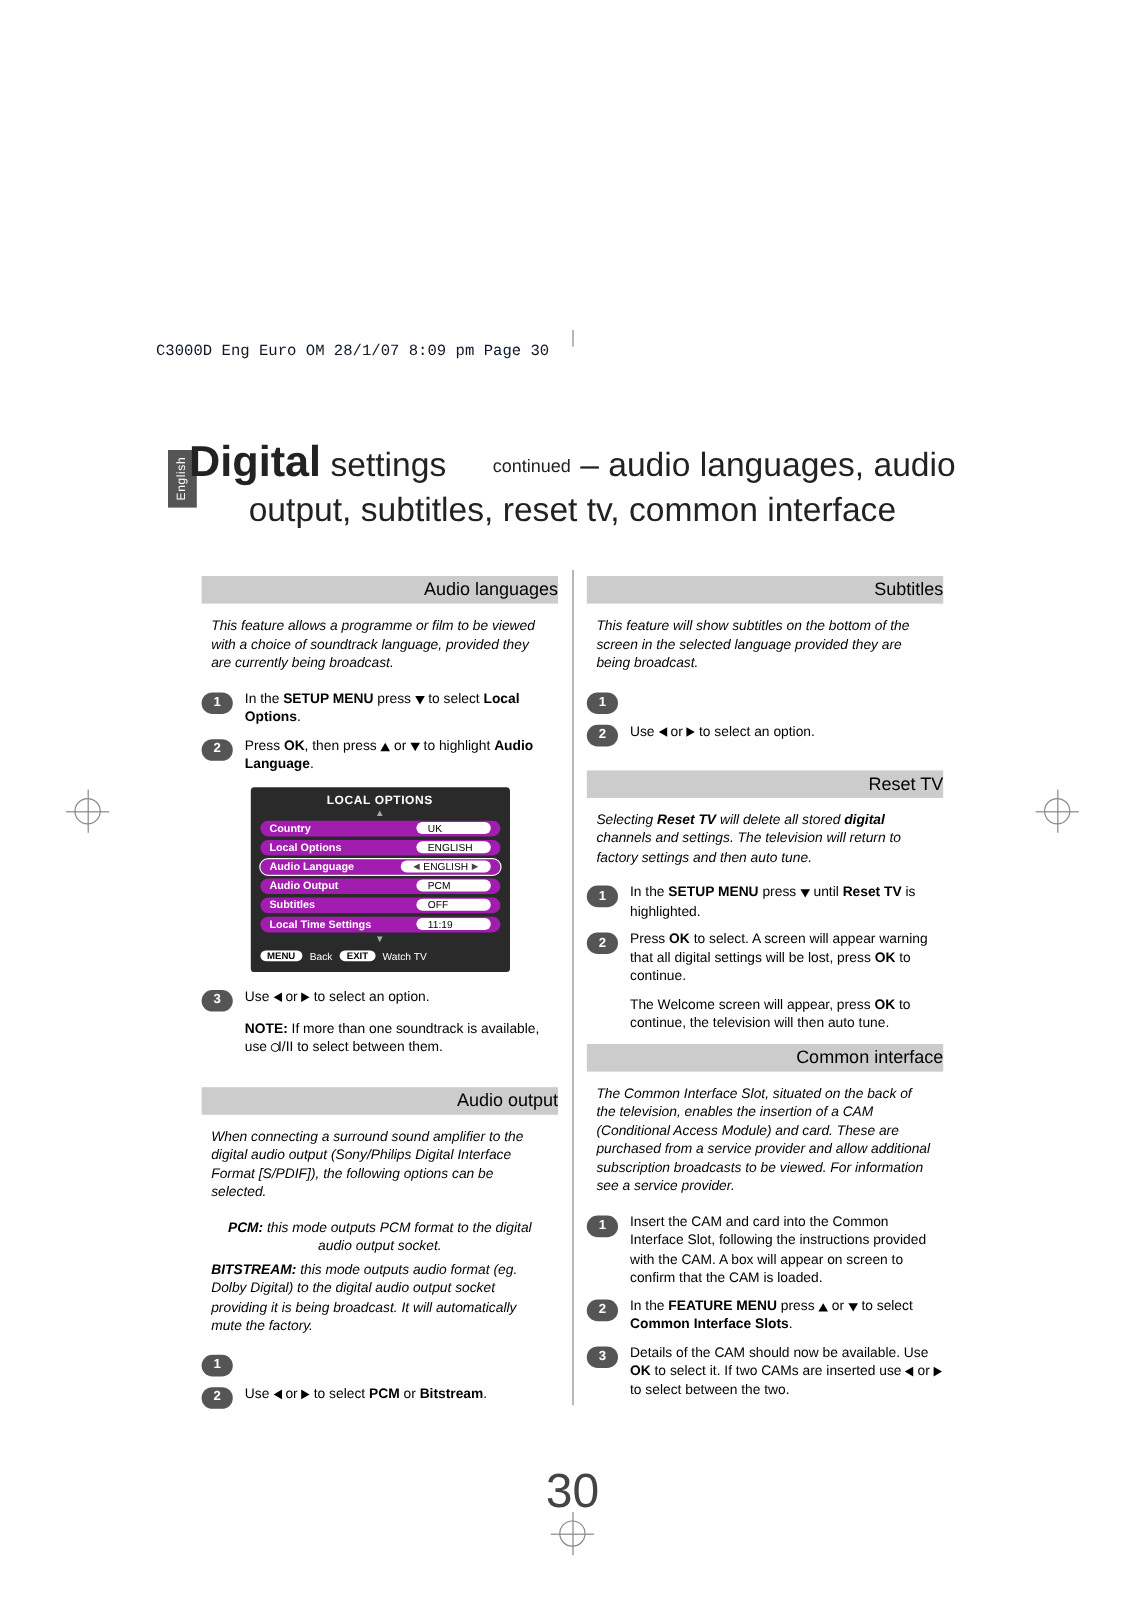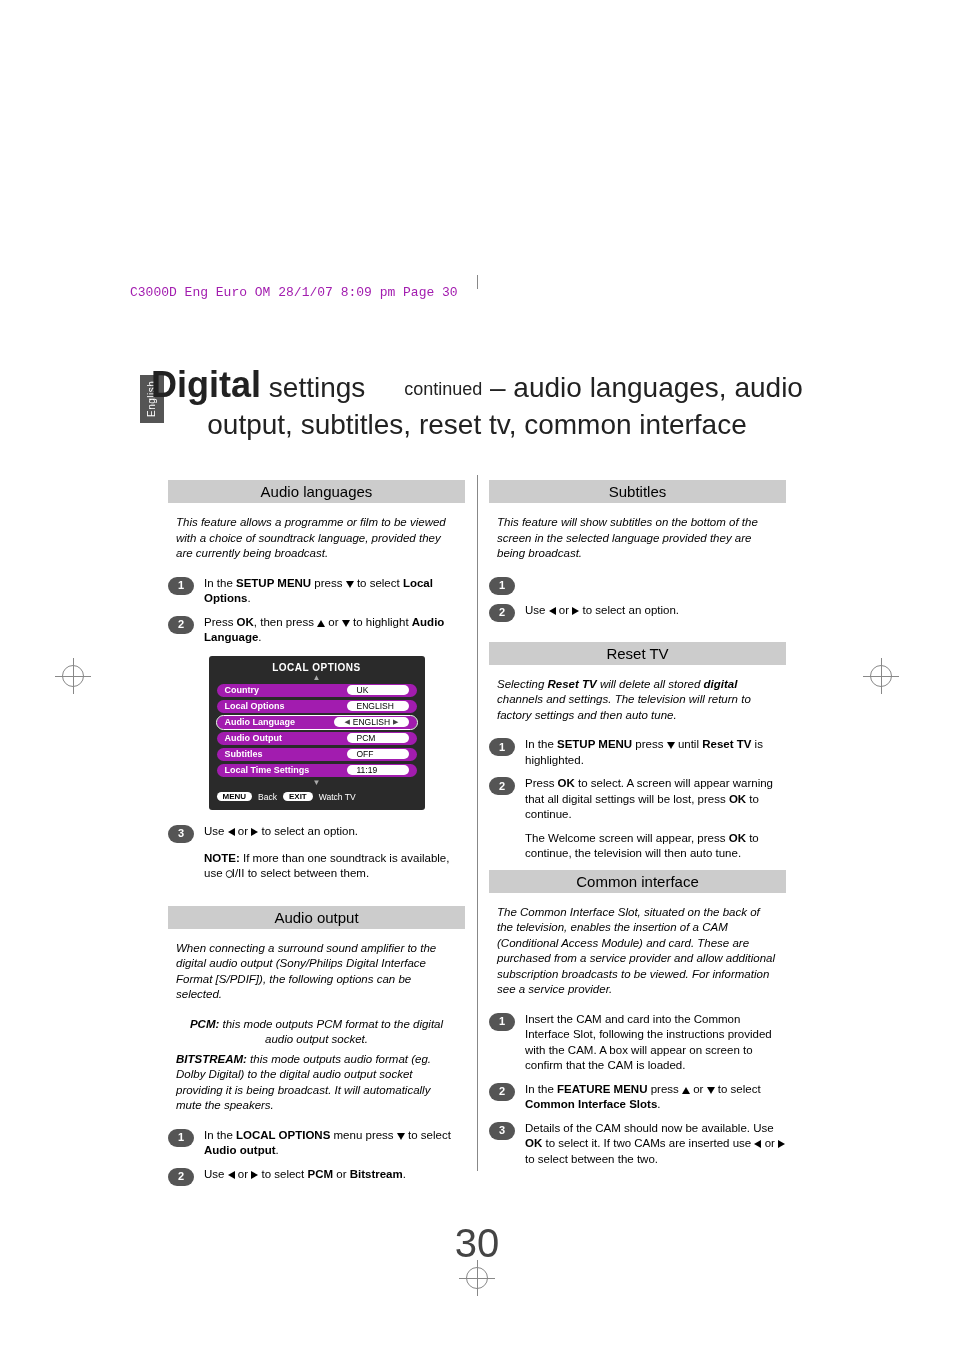--- a/index.html
+++ b/index.html
@@ -15,21 +15,21 @@
     width: 954px;
     height: 1351px;
     box-sizing: border-box;
   }
   .header-line {
     position: absolute;
     top: 285px;
     left: 130px;
     font-family: "Courier New", monospace;
     font-size: 13px;
-    color: #a21caf;
+    color: #0f172a;
   }
   .side-tab {
     position: absolute;
     left: 140px;
     top: 375px;
     width: 24px;
     height: 48px;
     background: #555;
     color: #fff;
     font-size: 10px;
@@ -48,21 +48,21 @@
     font-size: 28px;
     font-weight: normal;
     line-height: 1.25;
     color: #222;
   }
   .title .digital {
     font-weight: 900;
     font-size: 36px;
   }
   .title .continued {
-    font-size: 18px;
+    font-size: 15px;
     vertical-align: middle;
     margin-left: 31px;
   }
   .columns {
     position: absolute;
     top: 470px;
     left: 168px;
     right: 168px;
     display: flex;
     gap: 24px;
@@ -74,21 +74,21 @@
   .vr {
     position: absolute;
     top: 475px;
     bottom: 180px;
     left: 50%;
     width: 1px;
     background: #888;
   }
   .section-head {
     background: #ccc;
-    text-align: center;
+    text-align: right;
     font-size: 15px;
     padding: 3px 0;
     margin: 10px 0 12px 0;
   }
   .intro {
     font-style: italic;
     font-size: 11.5px;
     margin: 0 8px 14px 8px;
     line-height: 1.35;
   }
@@ -341,28 +341,25 @@
       <div class="note">
         <span class="bold">NOTE:</span><span> If more than one soundtrack is available, use </span><span class="sym">◯</span><span>I/II</span><span> to select between them.</span>
       </div>
 
       <div class="section-head" style="margin-top:24px">Audio output</div>
       <p class="intro">When connecting a surround sound amplifier to the digital audio output (Sony/Philips Digital Interface Format [S/PDIF]), the following options can be selected.</p>
       <p class="intro" style="text-align:center">
         <span class="bold" style="font-style:italic">PCM:</span><span> this mode outputs PCM format to the digital audio output socket.</span>
       </p>
       <p class="intro" style="text-align:left;margin-top:-10px">
-        <span class="bold" style="font-style:italic">BITSTREAM:</span><span> this mode outputs audio format (eg. Dolby Digital) to the digital audio output socket providing it is being broadcast. It will automatically mute the speakers.</span>
+        <span class="bold" style="font-style:italic">BITSTREAM:</span><span> this mode outputs audio format (eg. Dolby Digital) to the digital audio output socket providing it is being broadcast. It will automatically mute the factory.</span>
       </p>
 
       <div class="step">
         <span class="badge">1</span>
-        <span class="txt">
-          <span>In the </span><span class="bold">LOCAL OPTIONS</span><span> menu press </span><span class="tri tri-down"></span><span> to select </span><span class="bold">Audio output</span><span>.</span>
-        </span>
       </div>
       <div class="step">
         <span class="badge">2</span>
         <span class="txt">
           <span>Use </span><span class="tri tri-left"></span><span> or </span><span class="tri tri-right"></span><span> to select </span><span class="bold">PCM</span><span> or </span><span class="bold">Bitstream</span><span>.</span>
         </span>
       </div>
     </div>
 
     <div class="col">

